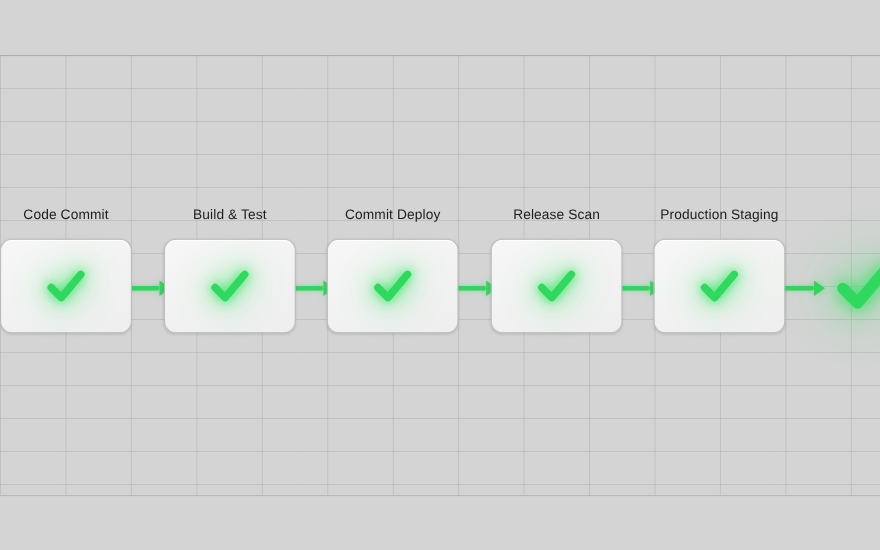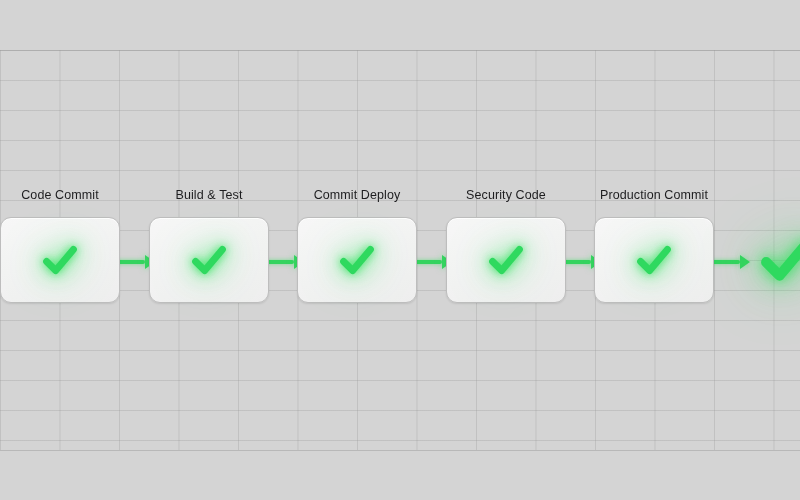--- a/index.html
+++ b/index.html
@@ -204,29 +204,29 @@
       </div>
       <div class="stage" style="left: 297px;">
         <div class="stage-label">Commit Deploy</div>
         <div class="stage-card">
           <svg viewBox="0 0 48 48" class="check">
             <path d="M10 25.5 L19.5 35 L38 13"></path>
           </svg>
         </div>
       </div>
       <div class="stage" style="left: 446px;">
-        <div class="stage-label">Security Code</div>
+        <div class="stage-label">Release Scan</div>
         <div class="stage-card">
           <svg viewBox="0 0 48 48" class="check">
             <path d="M10 25.5 L19.5 35 L38 13"></path>
           </svg>
         </div>
       </div>
       <div class="stage" style="left: 594px;">
-        <div class="stage-label">Production Commit</div>
+        <div class="stage-label">Production Staging</div>
         <div class="stage-card">
           <svg viewBox="0 0 48 48" class="check">
             <path d="M10 25.5 L19.5 35 L38 13"></path>
           </svg>
         </div>
       </div>
       <div id="final-check">
         <svg viewBox="0 0 48 48" class="check">
           <path d="M10 25.5 L19.5 35 L38 13"></path>
         </svg>

